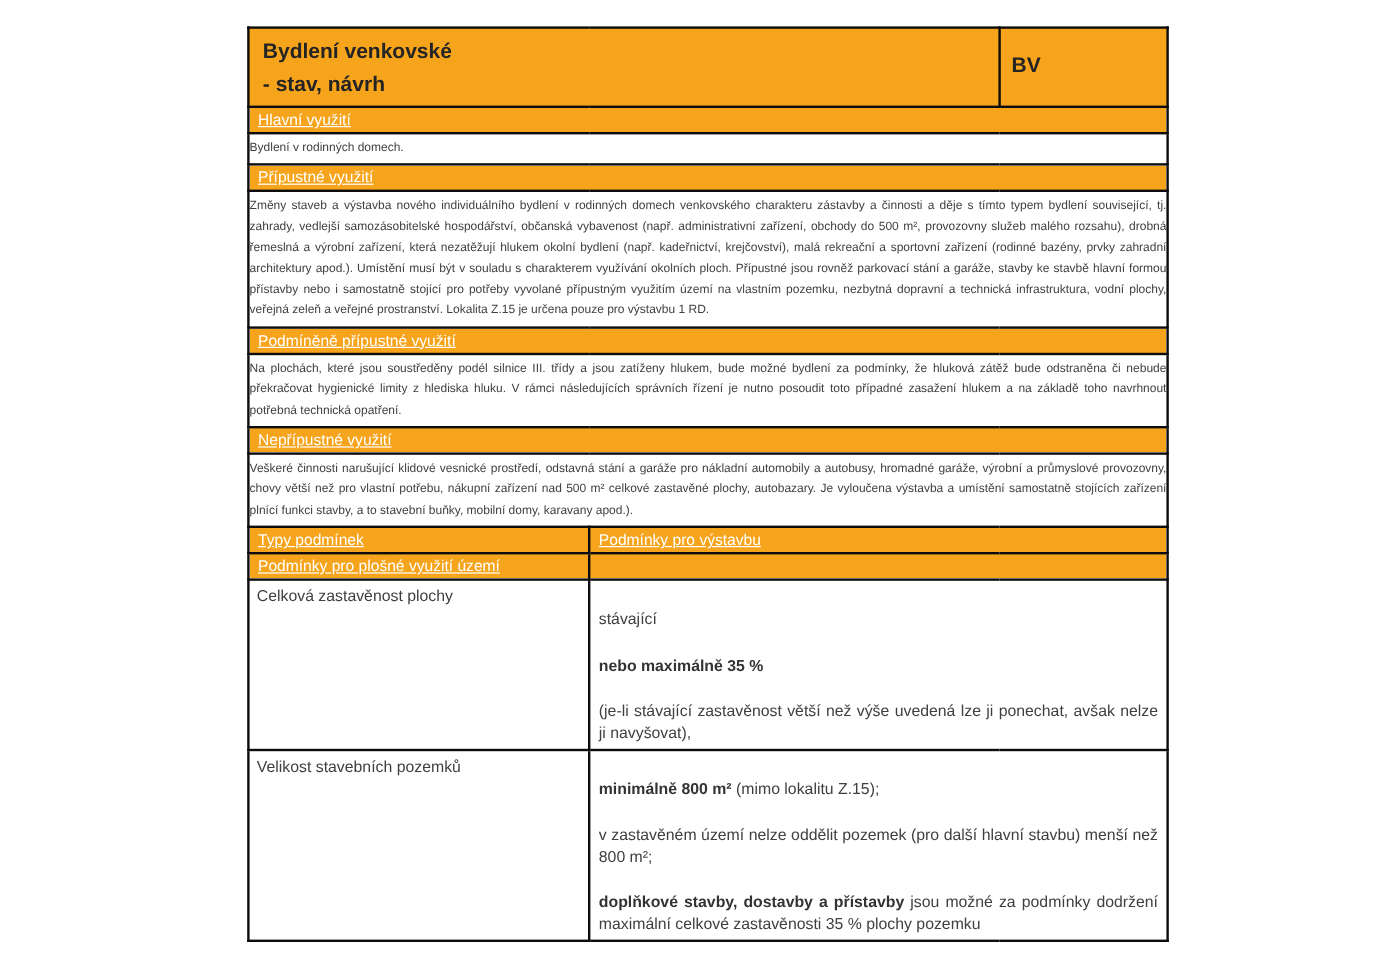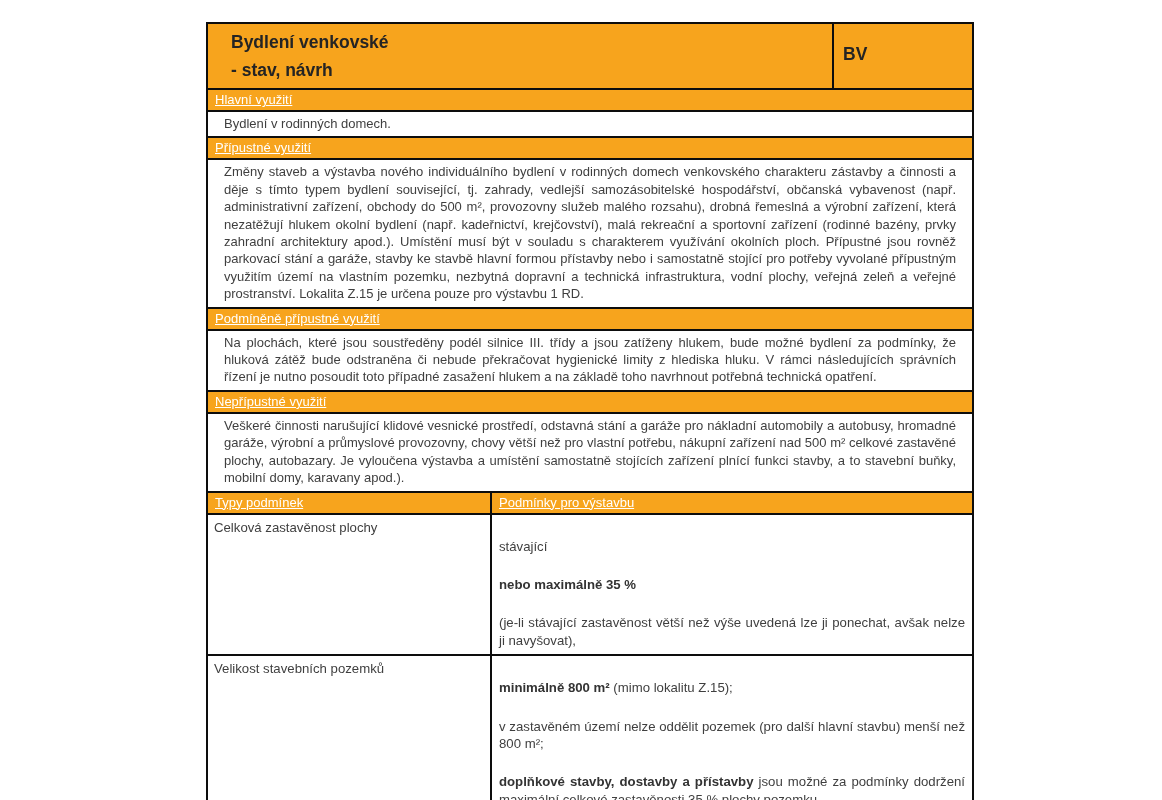--- a/index.html
+++ b/index.html
@@ -29,21 +29,21 @@
     box-sizing: border-box;
   }
   col.c1 { width: 284px; }
   col.c2 { width: 342px; }
   col.c3 { width: 140px; }
 
   .orange { background: #f7a41d; }
 
   td.title-cell {
     height: 54px;
-    padding: 4px 23px;
+    padding: 4px 11px;
     font-size: 17.5px;
     font-weight: bold;
     color: #242424;
     line-height: 28px;
   }
   td.code-cell {
     padding: 20px 9px;
     font-size: 17.5px;
     font-weight: bold;
     color: #242424;
@@ -52,22 +52,22 @@
     height: 21px;
     padding: 2px 7px 3px;
     font-size: 13px;
     color: #ffffff;
     line-height: 15px;
     white-space: nowrap;
     overflow: hidden;
     text-decoration: underline;
   }
   td.body-cell {
-    padding: 3px 16px 4px;
-    font-size: 13px;
+    padding: 3px 0 4px;
+    font-size: 10px;
     color: #3f3f3f;
     line-height: 17.4px;
     text-align: justify;
     background: #ffffff;
     margin-top: 12px;
   }
   td.single-line {
     height: 22px;
     text-align: left;
   }
@@ -141,20 +141,24 @@
     </tr>
     <tr>
       <td class="body-cell" colspan="3">Veškeré činnosti narušující klidové vesnické prostředí, odstavná stání a garáže pro nákladní automobily a autobusy, hromadné garáže, výrobní a průmyslové provozovny, chovy větší než pro vlastní potřebu, nákupní zařízení nad 500 m² celkové zastavěné plochy, autobazary. Je vyloučena výstavba a umístění samostatně stojících zařízení plnící funkci stavby, a to stavební buňky, mobilní domy, karavany apod.).</td>
     </tr>
 
     <tr>
       <td class="band orange">Typy podmínek</td>
       <td class="band orange" colspan="2">Podmínky pro výstavbu</td>
     </tr>
 
+    <tr>
+      <td class="band orange">Podmínky pro plošné využití území</td>
+      <td class="band orange" colspan="2"></td>
+    </tr>
 
     <tr>
       <td class="label-cell row-celkova">Celková zastavěnost plochy</td>
       <td class="vals-cell row-celkova" colspan="2">
         <p><span class="b"></span><span>stávající</span></p>
         <p><span class="b">nebo maximálně 35 %</span><span></span></p>
         <p><span class="b"></span><span>(je-li stávající zastavěnost větší než výše uvedená lze ji ponechat, avšak nelze ji navyšovat),</span></p>
       </td>
     </tr>
 

